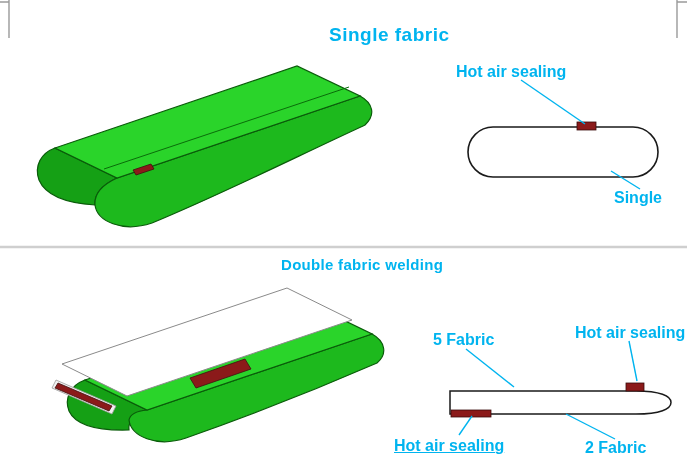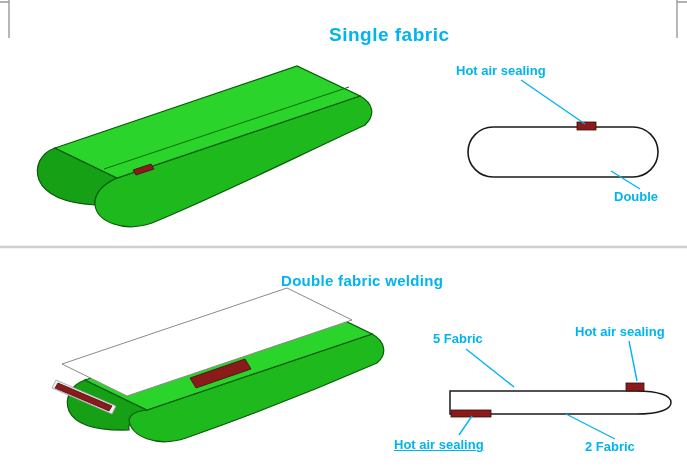--- a/index.html
+++ b/index.html
@@ -12,22 +12,22 @@
   }
   #drawing{position:absolute;left:0;top:0;}
   .lbl{
     position:absolute;
     color:#00b4ef;
     font-weight:700;
     white-space:nowrap;
     user-select:none;
   }
   .title-lg{font-size:19px;letter-spacing:0.5px;}
-  .title-md{font-size:15px;letter-spacing:0.3px;margin-top:16px;}
-  .annot{font-size:13px;}
+  .title-md{font-size:15px;letter-spacing:0.3px;}
+  .annot{font-size:16px;}
   .annot-underline{text-decoration:underline;text-decoration-thickness:1.2px;}
 </style>
 </head>
 <body>
 
 <div id="canvas">
 
   <svg id="drawing" width="687" height="468" viewBox="0 0 687 468">
 
     <path d="M0,2 H9 M9,0 V38" stroke="#9a9a9a" stroke-width="1.4" fill="none"></path>
@@ -68,21 +68,21 @@
       <line x1="629" y1="341" x2="637" y2="381" stroke="#00b4ef" stroke-width="1.4"></line>
       <line x1="459" y1="435" x2="472" y2="416" stroke="#00b4ef" stroke-width="1.4"></line>
       <line x1="615" y1="439" x2="566" y2="414" stroke="#00b4ef" stroke-width="1.4"></line>
     </g>
   </svg>
 
   <div class="lbl title-lg" style="left:329px;top:24px;">Single fabric</div>
 
   <div class="lbl annot" style="left:456px;top:63px;">Hot air sealing</div>
 
-  <div class="lbl annot" style="left:614px;top:189px;">Double</div>
+  <div class="lbl annot" style="left:614px;top:189px;">Single</div>
 
   <div class="lbl title-md" style="left:281px;top:256px;">Double fabric welding</div>
 
   <div class="lbl annot" style="left:433px;top:331px;">5 Fabric</div>
 
   <div class="lbl annot" style="left:575px;top:324px;">Hot air sealing</div>
 
   <div class="lbl annot annot-underline" style="left:394px;top:437px;">Hot air sealing</div>
 
   <div class="lbl annot" style="left:585px;top:439px;">2 Fabric</div>

